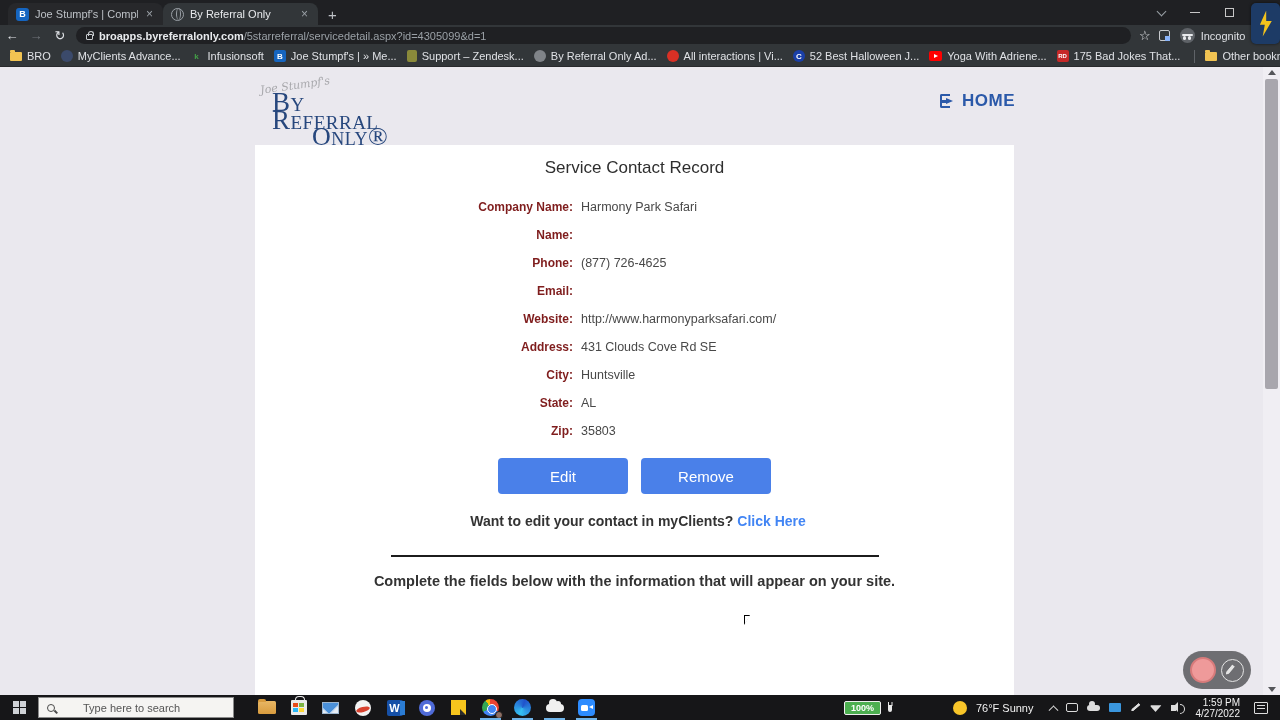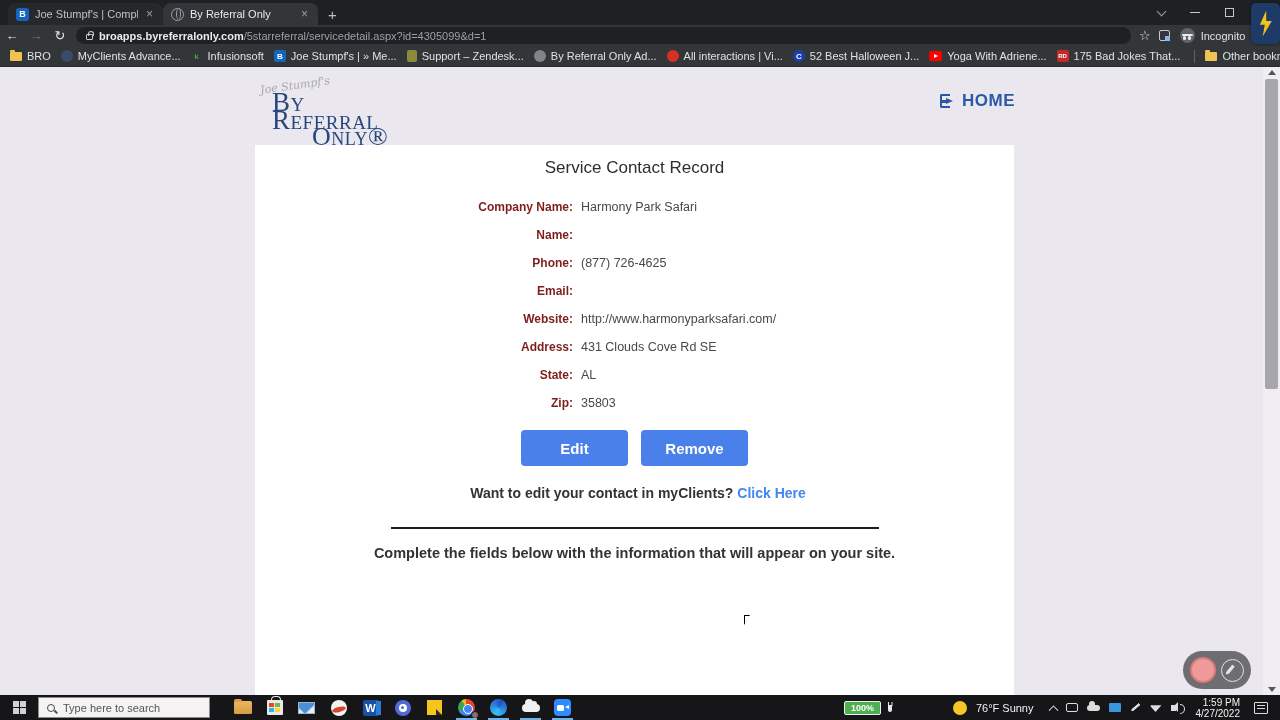--- a/index.html
+++ b/index.html
@@ -71,21 +71,21 @@
   .home-ic .arr2 { position:absolute; left:2px; top:6px; width:6px; height:2.5px; background:#2b59a9; }
 
   .card { position:absolute; left:255px; top:78px; width:759px; height:640px; background:#fff; }
   .page-title { margin-top:22px; text-align:center; color:#2d5cc5; font-size:23px; font-weight:bold; }
   .page-subtitle { margin-top:13px; text-align:center; color:#2e2e2e; font-size:17px; }
   .fields { margin-top:15px; }
   .frow { display:flex; height:28px; align-items:center; }
   .flabel { width:318px; text-align:right; font-size:12px; font-weight:bold; color:#7f1d1d; }
   .fvalue { margin-left:8px; font-size:12.5px; color:#484848; }
   .btnrow { display:flex; justify-content:center; gap:13px; margin-top:13px; }
-  .btn { width:107px; height:36px; background:#4a80e9; color:#fff; border:none; border-radius:4px; font-size:15px; font-weight:bold; font-family:"Liberation Sans",sans-serif; }
+  .btn { width:130px; height:36px; background:#4a80e9; color:#fff; border:none; border-radius:4px; font-size:15px; font-weight:normal; font-family:"Liberation Sans",sans-serif; }
   .prompt { margin-top:19px; text-align:center; font-size:14px; font-weight:bold; color:#333;padding-left:7px; }
   .prompt a { color:#4285f4; text-decoration:none; }
   .divider { margin:26px auto 0; width:488px; border:none; border-top:2px solid #1c1c1c; }
   .section-title { margin-top:26px; text-align:center; font-size:19px; color:#2e2e2e; }
   .section-sub { margin-top:16px; text-align:center; font-size:14.5px; font-weight:bold; color:#333; }
 
   
   .scrollbar { position:absolute; right:0; top:0; width:17px; height:628px; background:#f0eef3; }
   .sb-thumb { position:absolute; left:2px; top:12px; width:13px; height:310px; background:#a8a6ad; border-radius:2px; }
   .sb-up { position:absolute; left:5px; top:3px; width:0; height:0; border-left:4px solid transparent; border-right:4px solid transparent; border-bottom:5px solid #55565a; }
@@ -99,21 +99,21 @@
 
   
   .cursor { position:absolute; left:744px; top:548px; width:0; height:0; border-left:6px solid #000; border-bottom:10px solid transparent; border-top:0; }
   .cursor::after { content:""; position:absolute; left:-5.5px; top:1px; width:0; height:0; border-left:5px solid #fff; border-bottom:8px solid transparent; }
 
   
   .taskbar { position:absolute; left:0; top:695px; width:1280px; height:25px; background:#161618; display:flex; align-items:center; }
   .startbtn { width:38px; height:25px; display:flex; align-items:center; justify-content:center; }
   .winlogo { width:13px; height:13px; display:grid; grid-template-columns:6px 6px; grid-template-rows:6px 6px; gap:1px; }
   .winlogo div { background:#cfd2d6; }
-  .searchbox { width:172px; height:21px; background:#f5f4f2; border:1px solid #8a8a8a; display:flex; align-items:center; padding:0 8px; }
+  .searchbox { width:196px; height:21px; background:#f5f4f2; border:1px solid #8a8a8a; display:flex; align-items:center; padding:0 8px;gap:20px; }
   .mag { width:8px; height:8px; border:1.5px solid #4a4a4a; border-radius:50%; position:relative; margin-right:8px; flex:none; }
   .mag::after { content:""; position:absolute; left:6px; top:6px; width:4px; height:1.5px; background:#4a4a4a; transform:rotate(45deg); }
   .search-text { font-size:11px; color:#555; }
   .tb-icons { display:flex; align-items:center; margin-left:22px; gap:11px; }
   .tb-ic { width:21px; height:23px; position:relative; display:flex; align-items:center; justify-content:center; }
   .tb-ic.running::after { content:""; position:absolute; left:0; bottom:-1px; width:21px; height:2px; background:#6fb3e8; }
 
   .ic-folder { width:18px; height:13px; background:linear-gradient(#e8b765,#d99c3e); border-radius:1.5px; position:relative; }
   .ic-folder::before { content:""; position:absolute; left:0; top:-2.5px; width:8px; height:3px; background:#d99c3e; border-radius:2px 2px 0 0; }
   .ic-store { width:16px; height:15px; background:#e9e9e9; border-radius:1px; position:relative; display:grid; grid-template-columns:5px 5px; grid-template-rows:4px 4px; gap:1.5px; align-content:center; justify-content:center; }
@@ -303,20 +303,24 @@
         </div>
         <div class="frow">
           <span class="flabel">Website:</span>
           <span class="fvalue">http://www.harmonyparksafari.com/</span>
         </div>
         <div class="frow">
           <span class="flabel">Address:</span>
           <span class="fvalue">431 Clouds Cove Rd SE</span>
         </div>
         <div class="frow">
+          <span class="flabel">City:</span>
+          <span class="fvalue">Huntsville</span>
+        </div>
+        <div class="frow">
           <span class="flabel">State:</span>
           <span class="fvalue">AL</span>
         </div>
         <div class="frow">
           <span class="flabel">Zip:</span>
           <span class="fvalue">35803</span>
         </div>
       </div>
 
       <div class="btnrow">

